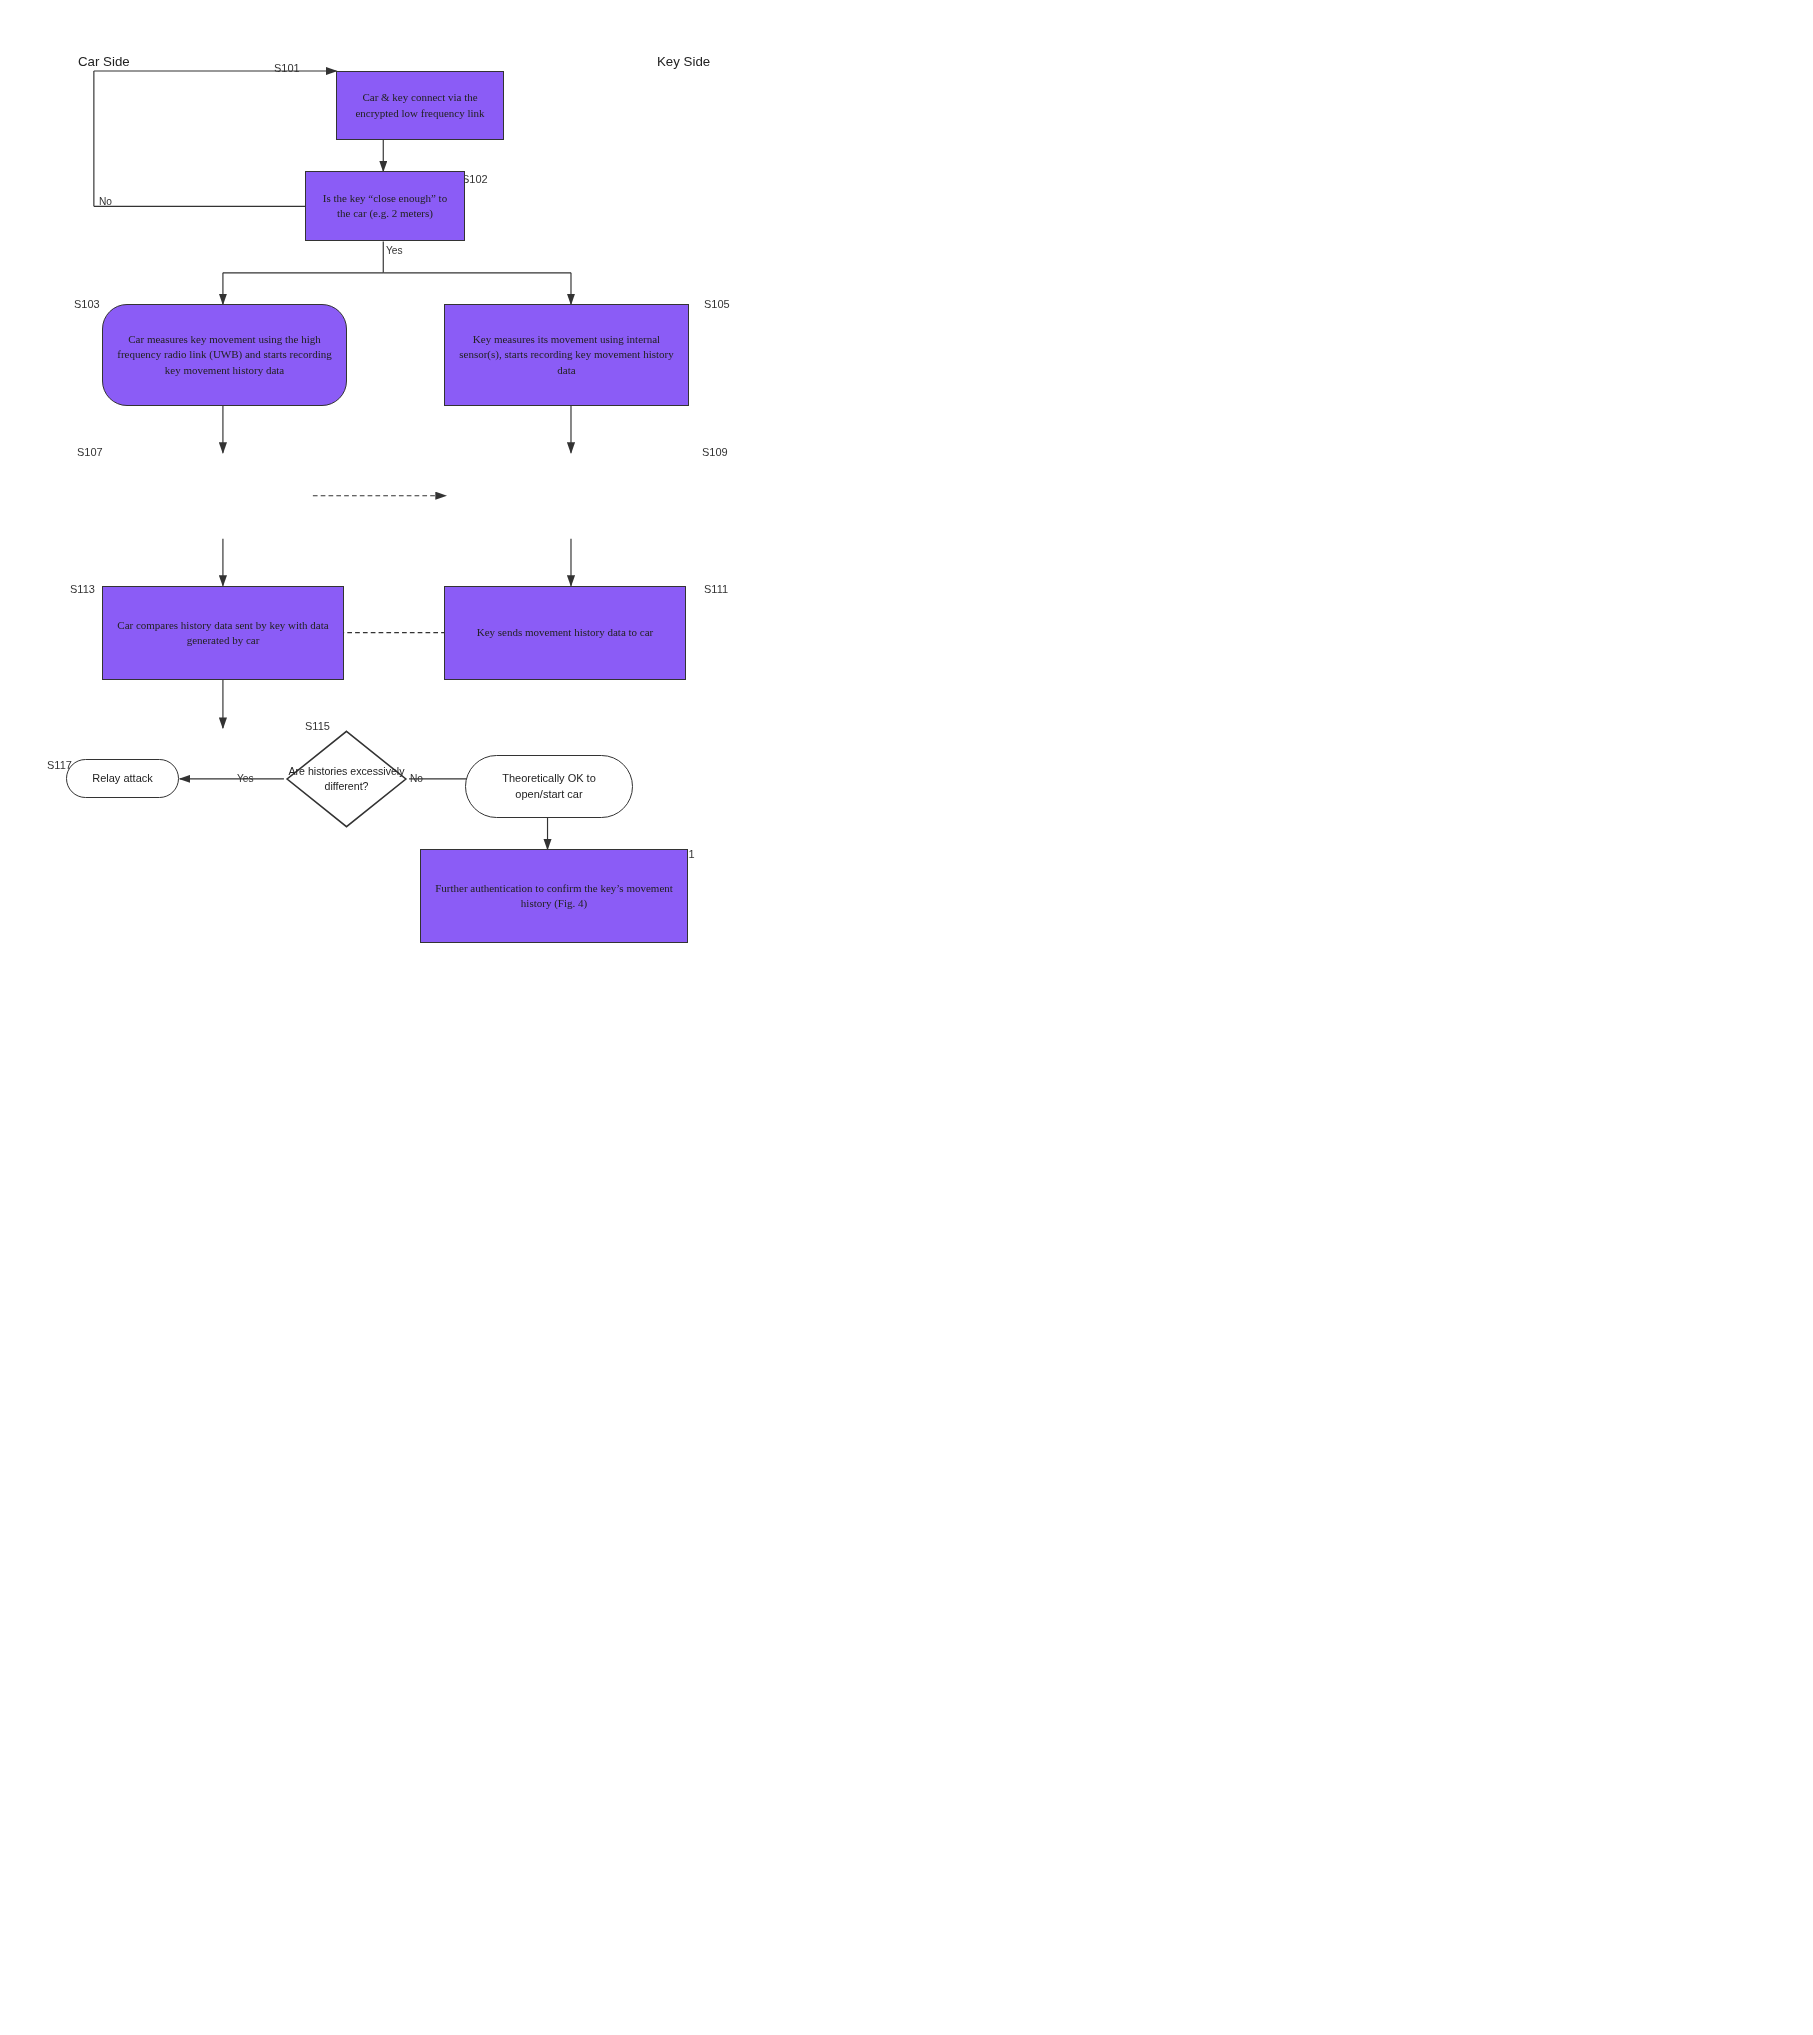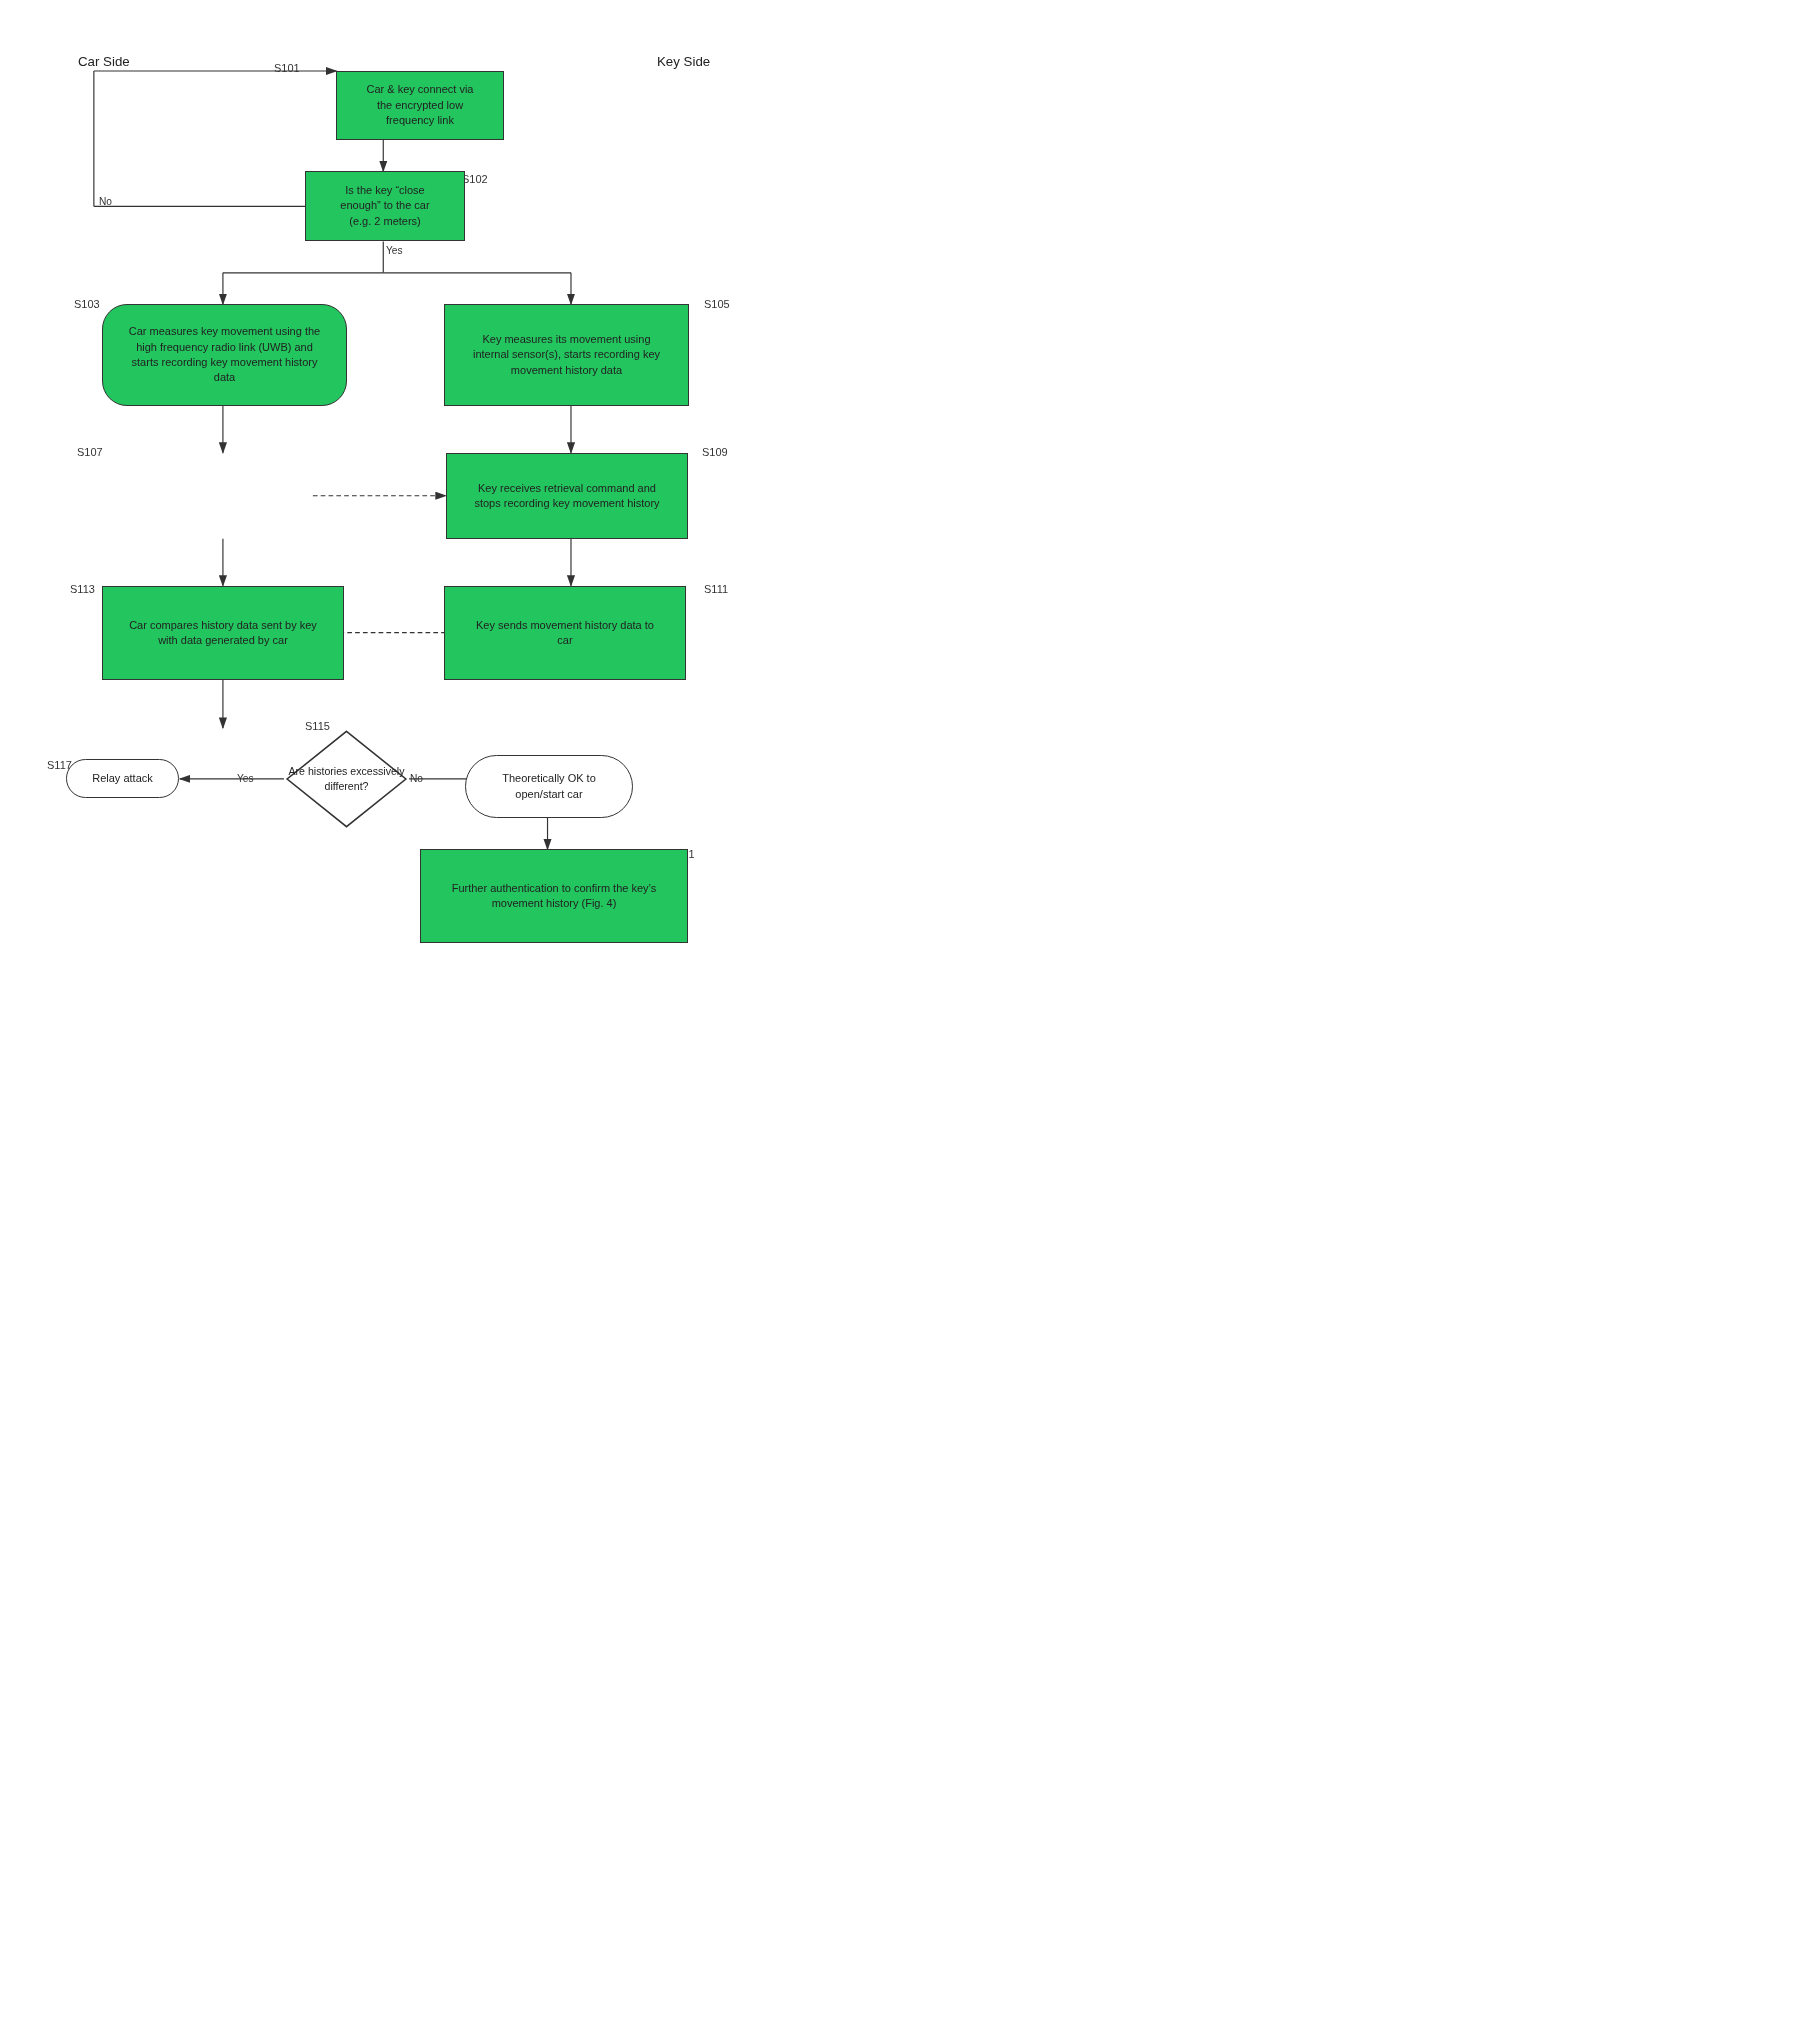--- a/index.html
+++ b/index.html
@@ -19,29 +19,30 @@
     }
     .label-top {
       position: absolute;
       font-size: 13.3px;
       font-weight: normal;
       color: #222;
     }
     .box {
       position: absolute;
       border: 1.6px solid #333;
-      background: #22c55e;
+      background: #8b5cf6;
       display: flex;
       align-items: center;
       justify-content: center;
       text-align: center;
       font-size: 11px;
       line-height: 1.4;
-      padding: 22px;
-      color: #222;
+      padding: 12px;
+      color: #222;
+      font-family: Liberation Serif, serif;
     }
     .diamond {
       position: absolute;
       width: 125px;
       height: 102px;
       display: flex;
       align-items: center;
       justify-content: center;
       text-align: center;
       font-size: 10.6px;
@@ -158,21 +159,20 @@
 
   <div class="step-label" style="left:704px; top:274px;">S105</div>
 
   <div class="box" style="left:444px; top:280px; width:245px; height:102px;">Key measures its movement using internal sensor(s), starts recording key movement history data</div>
 
   <div class="step-label" style="left:77px; top:422px;">S107</div>
 
 
   <div class="step-label" style="left:702px; top:422px;">S109</div>
 
-  <div class="box" style="left:446px; top:429px; width:242px; height:86px;">Key receives retrieval command and stops recording key movement history</div>
 
   <div class="step-label" style="left:70px; top:559px;">S113</div>
 
   <div class="box" style="left:102px; top:562px; width:242px; height:94px;">Car compares history data sent by key with data generated by car</div>
 
   <div class="step-label" style="left:704px; top:559px;">S111</div>
 
   <div class="box" style="left:444px; top:562px; width:242px; height:94px;">Key sends movement history data to car</div>
 
   <div class="step-label" style="left:305px; top:696px;">S115</div>

